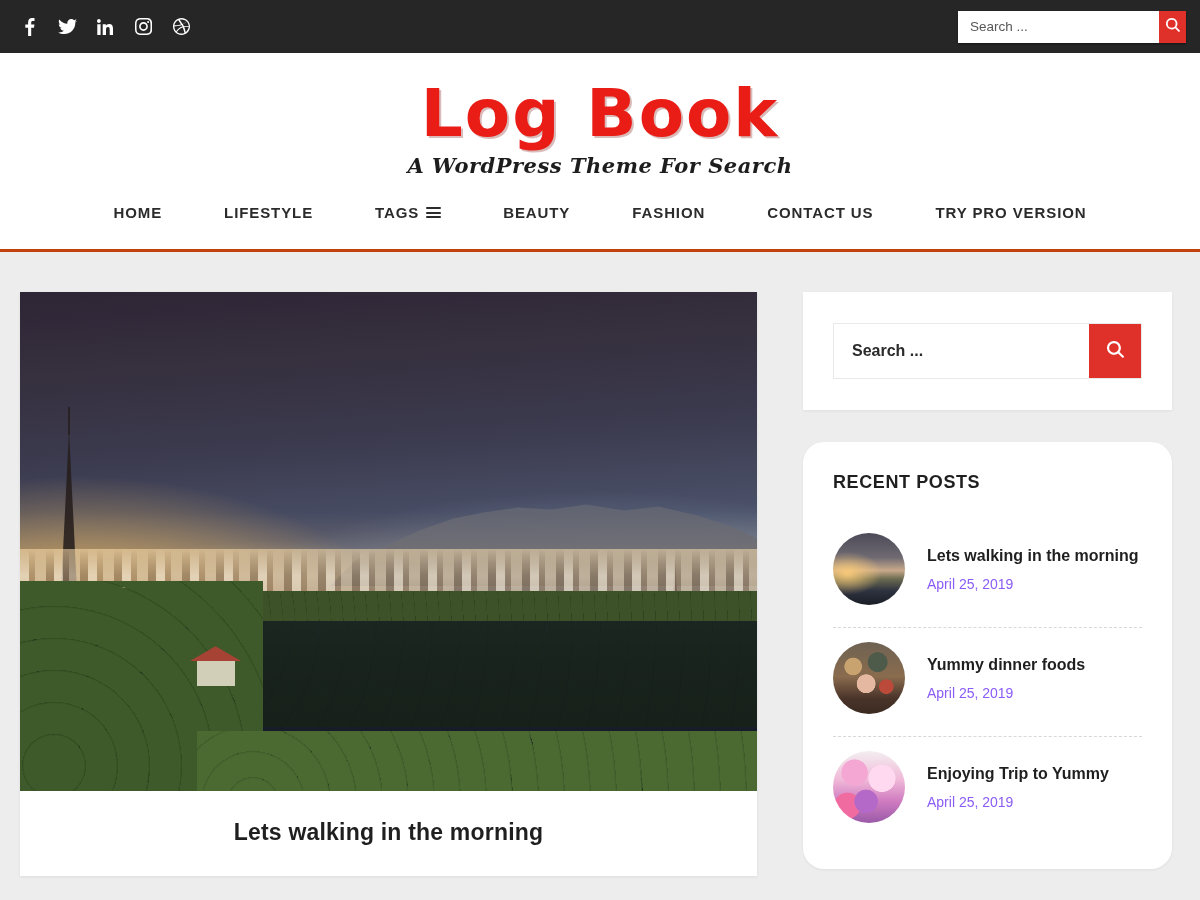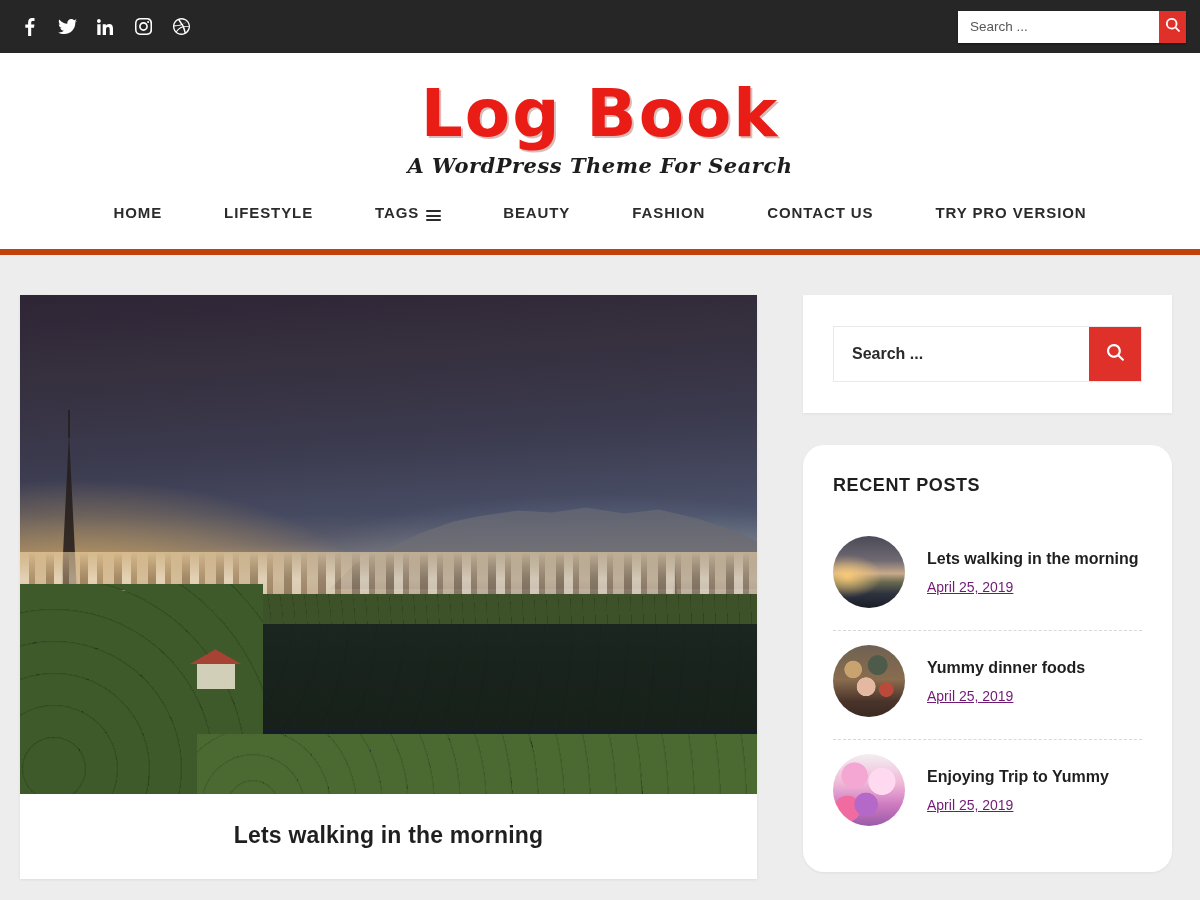--- a/index.html
+++ b/index.html
@@ -63,21 +63,21 @@
     align-items: center;
     justify-content: center;
     cursor: pointer;
   }
   .top-search-btn svg { fill: #ffffff; }
 
   
   .header {
     background: #ffffff;
     padding-top: 22px;
-    border-bottom: 6px solid #c2410c;
+    border-bottom: 3px solid #c2410c;
   }
   .brand { text-align: center; }
   .brand-title {
     font-family: "DejaVu Sans", sans-serif;
     font-weight: bold;
     font-size: 66px;
     line-height: 1;
     letter-spacing: 2px;
     color: #ea1c16;
     text-shadow: 2px 2px 0 rgba(120,10,8,.28);
@@ -102,21 +102,21 @@
     padding: 26px 0 28px;
   }
   .nav-item {
     font-size: 15px;
     font-weight: bold;
     letter-spacing: .9px;
     color: #2b2b2b;
     text-transform: uppercase;
     padding: 0 31px;
     display: flex;
-    align-items: flex-end;
+    align-items: center;
     gap: 7px;
     cursor: pointer;
     white-space: nowrap;
   }
   .burger {
     display: inline-flex;
     flex-direction: column;
     justify-content: center;
     gap: 2.5px;
     width: 15px;
@@ -365,22 +365,21 @@
   .post-meta { flex: 1; min-width: 0; }
   .post-item-title {
     font-size: 16px;
     font-weight: bold;
     color: #1f1f1f;
     line-height: 1.25;
     margin-bottom: 10px;
   }
   .post-item-date {
     font-size: 14px;
-    color: #701a75;
-    text-decoration: underline;
+    color: #8b5cf6;
   }
 </style>
 </head>
 <body>
 
 <div class="topbar">
 
   <div class="social">
     <a class="social-link" title="Facebook">
       <svg width="11" height="18" viewBox="0 0 11 18">

